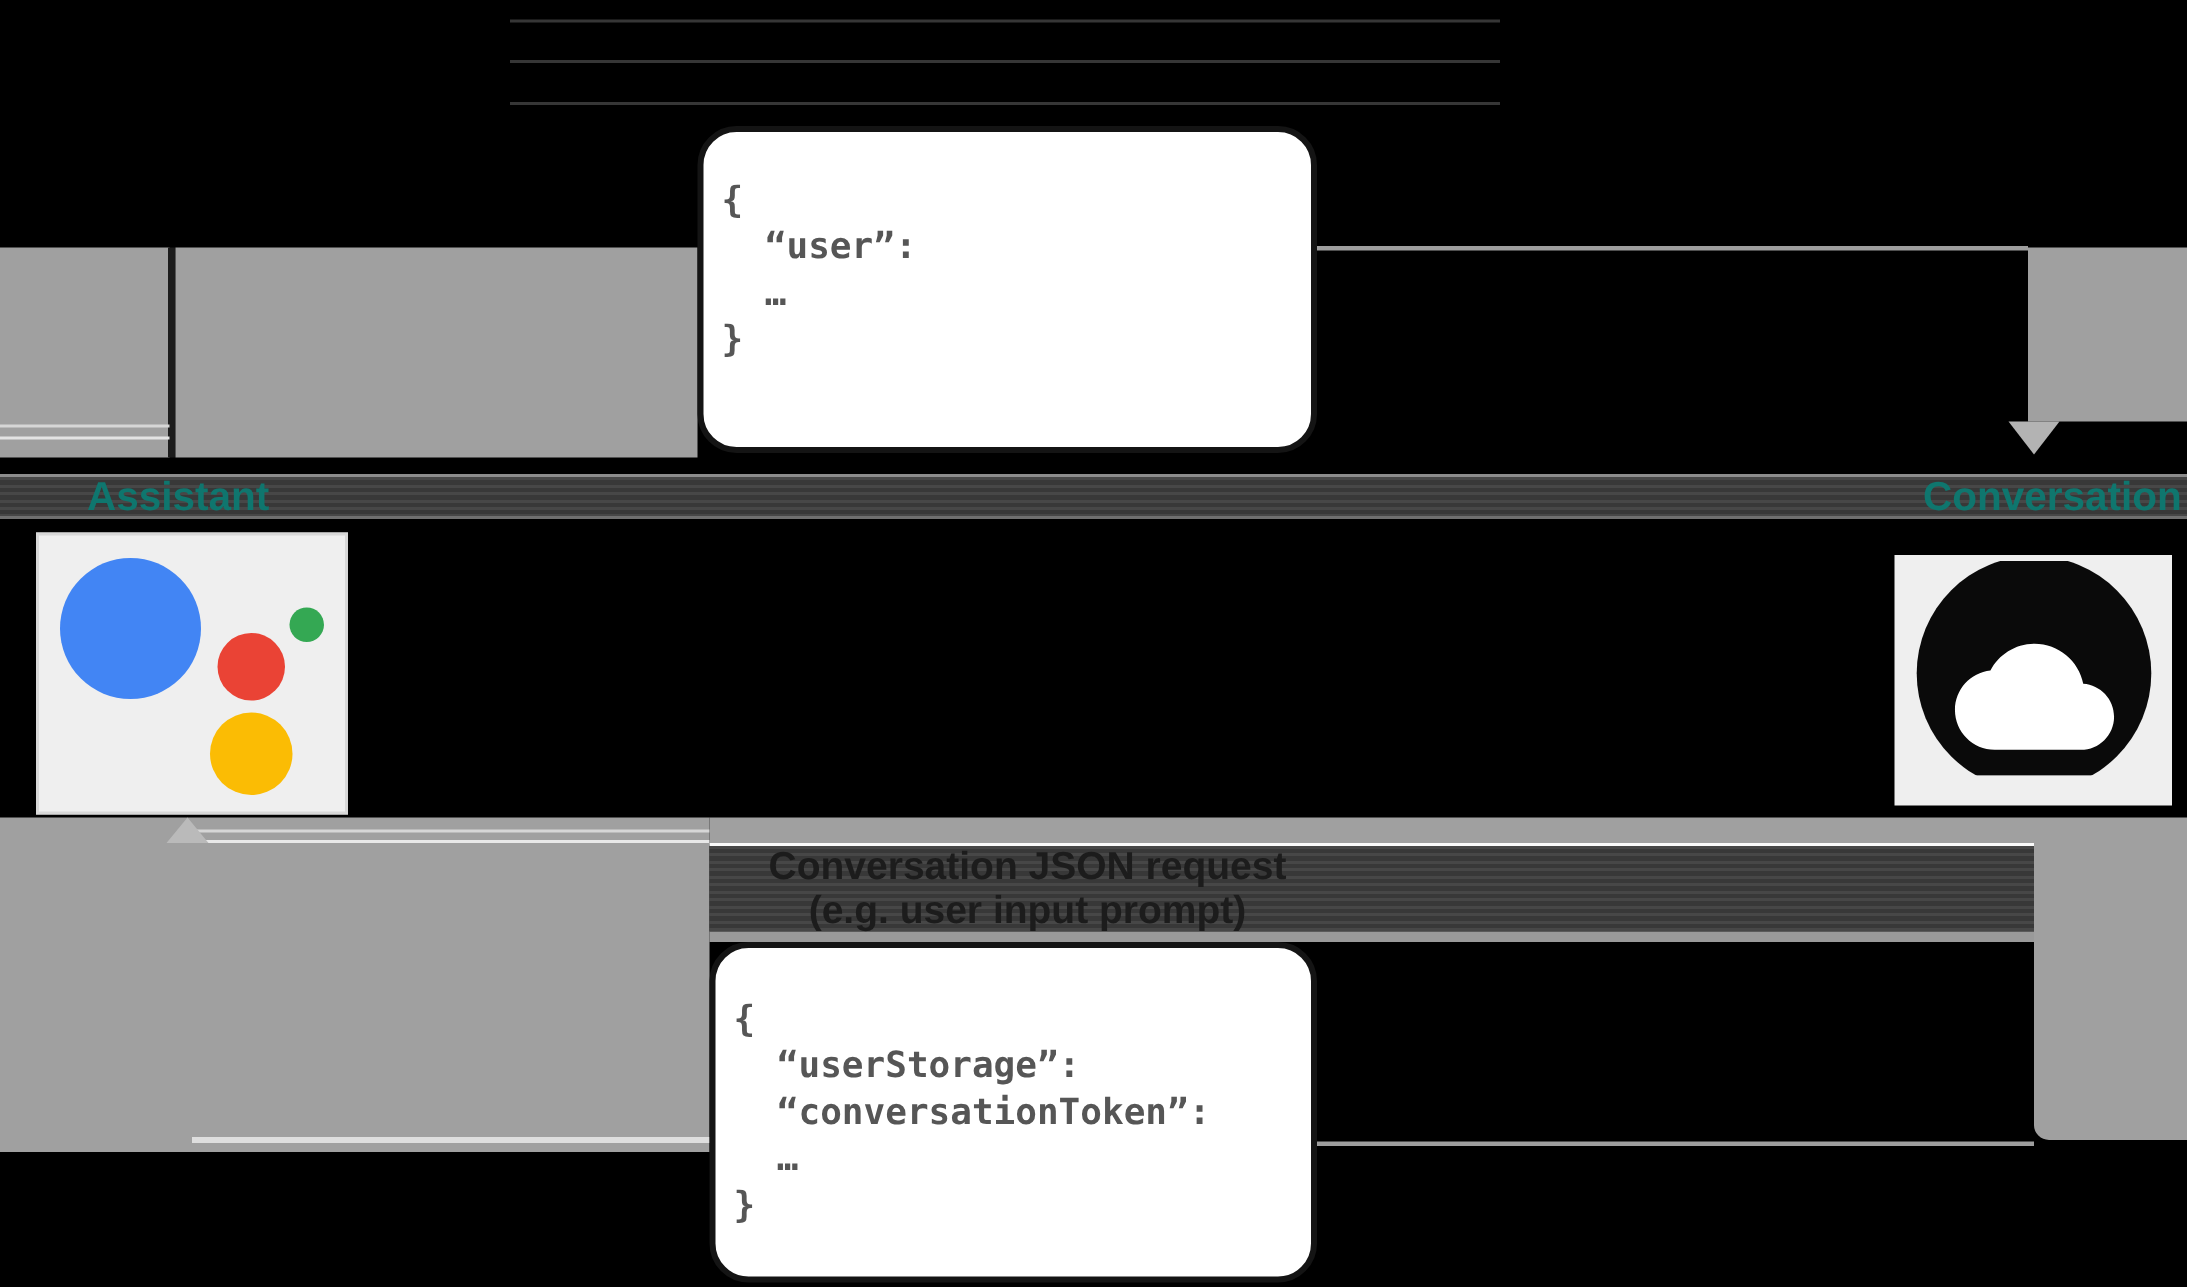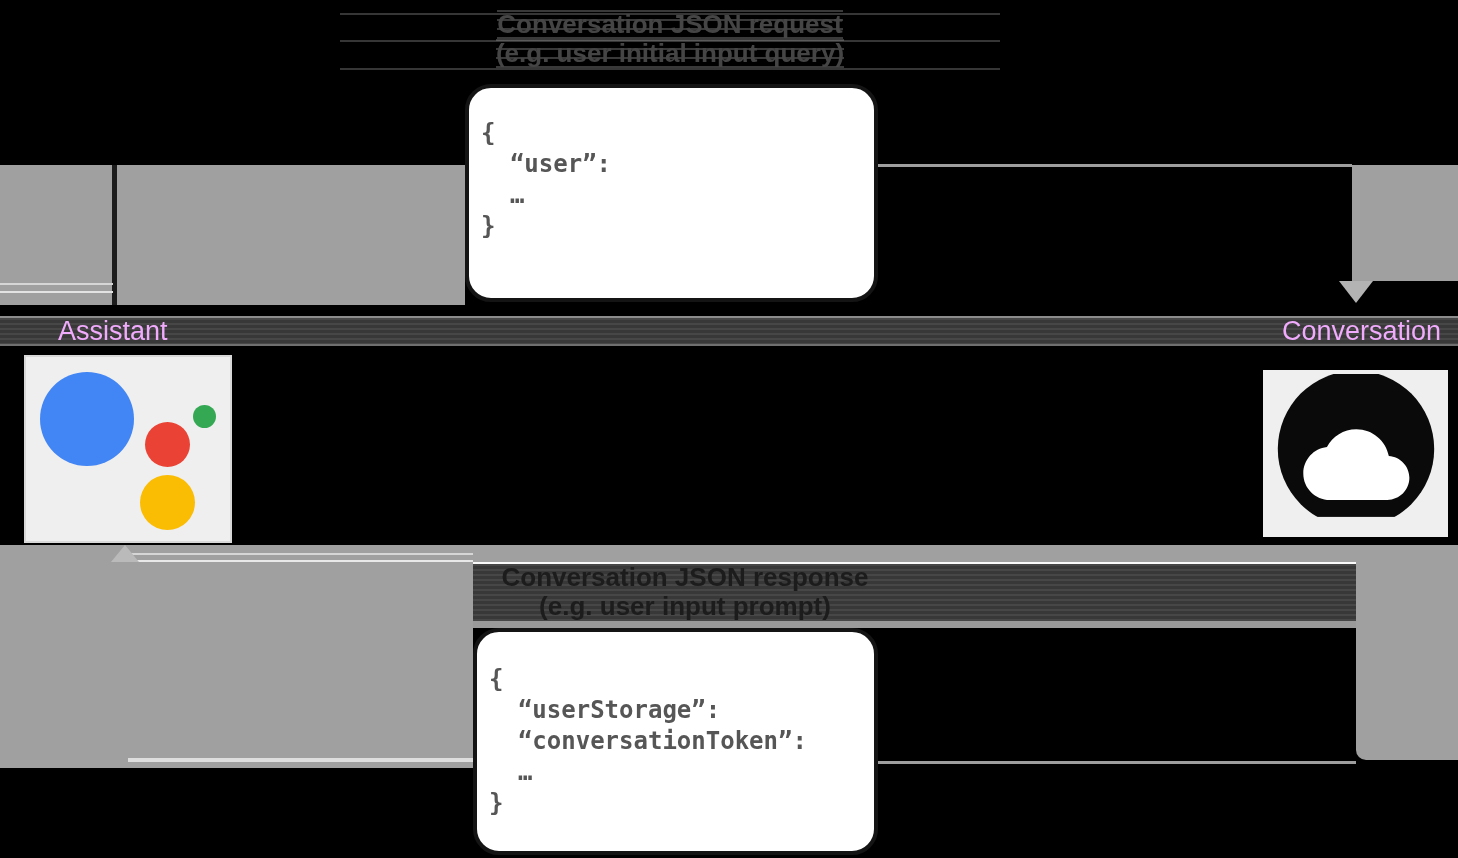--- a/index.html
+++ b/index.html
@@ -13,21 +13,21 @@
     background:repeating-linear-gradient(180deg,rgba(150,150,150,.38) 0 2px,rgba(0,0,0,0) 2px 9px);}
   .stripe{position:absolute;height:2px;background:#8f8f8f;opacity:.38;}
 
   
   .gray{background:#a0a0a0;}
   .grayline{position:absolute;background:#9e9e9e;}
   .liteline{position:absolute;background:#d6d6d6;}
 
   
   .band{background:repeating-linear-gradient(180deg,#474747 0 2px,#383838 2px 5px);}
-  .entity-label{color:#f0abfc;font-size:27px;font-weight:400;line-height:27px;z-index:5;}
+  .entity-label{color:#0f766e;font-size:27px;font-weight:700;line-height:27px;z-index:5;}
 
   
   .arrow-down{width:0;height:0;border-left:17px solid transparent;border-right:17px solid transparent;
               border-top:22px solid #b3b3b3;}
   .arrow-up{width:0;height:0;border-left:14px solid transparent;border-right:14px solid transparent;
             border-bottom:17px solid #bababa;z-index:3;}
 
   
   .json-box{background:#fff;border:4px solid #141414;border-radius:26px;z-index:6;box-sizing:border-box;}
   .json-code{font-family:"DejaVu Sans Mono","Liberation Mono",monospace;font-weight:bold;
@@ -43,24 +43,20 @@
 </style>
 </head>
 <body>
 
 <div class="stage">
 
   <div class="stripe" style="left:340px;top:13px;width:660px;"></div>
   <div class="stripe" style="left:340px;top:40px;width:660px;"></div>
   <div class="stripe" style="left:340px;top:68px;width:660px;"></div>
 
-  <div class="abs title-block" style="left:270px;top:10px;width:800px;">
-    <div><span class="title-line">Conversation JSON request</span></div>
-    <div><span class="title-line">(e.g. user initial input query)</span></div>
-  </div>
 
   <div class="abs gray" style="left:0;top:165px;width:113px;height:140px;"></div>
   <div class="abs" style="left:112px;top:165px;width:5px;height:140px;background:#1c1c1c;"></div>
   <div class="abs gray" style="left:117px;top:165px;width:348px;height:140px;"></div>
   <div class="liteline" style="left:0;top:283px;width:113px;height:2px;"></div>
   <div class="liteline" style="left:0;top:291px;width:113px;height:2px;background:#e3e3e3;"></div>
   <div class="grayline" style="left:878px;top:164px;width:474px;height:3px;"></div>
   <div class="abs gray" style="left:1352px;top:165px;width:106px;height:116px;"></div>
   <div class="abs arrow-down" style="left:1339px;top:281px;"></div>
 
@@ -96,21 +92,21 @@
 
   <div class="abs gray" style="left:473px;top:545px;width:883px;height:18px;"></div>
   <div class="liteline" style="left:473px;top:562px;width:883px;height:2px;background:#fafafa;"></div>
   <div class="abs band" style="left:473px;top:564px;width:883px;height:57px;"></div>
   <div class="abs" style="left:473px;top:621px;width:883px;height:7px;background:#9a9a9a;"></div>
 
   <div class="abs gray" style="left:1356px;top:545px;width:102px;height:215px;border-bottom-left-radius:10px;"></div>
   <div class="grayline" style="left:878px;top:761px;width:478px;height:3px;"></div>
 
   <div class="abs title-block" style="left:285px;top:563px;width:800px;color:#1c1c1c;z-index:5;">
-    <div><span>Conversation JSON response</span></div>
+    <div><span>Conversation JSON request</span></div>
     <div><span>(e.g. user input prompt)</span></div>
   </div>
 
   <div class="abs json-box" style="left:465px;top:84px;width:413px;height:218px;">
     <div class="json-code" style="margin:30px 0 0 12px;">
       <div>{</div>
       <div>  “user”:</div>
       <div>  …</div>
       <div>}</div>
     </div>

